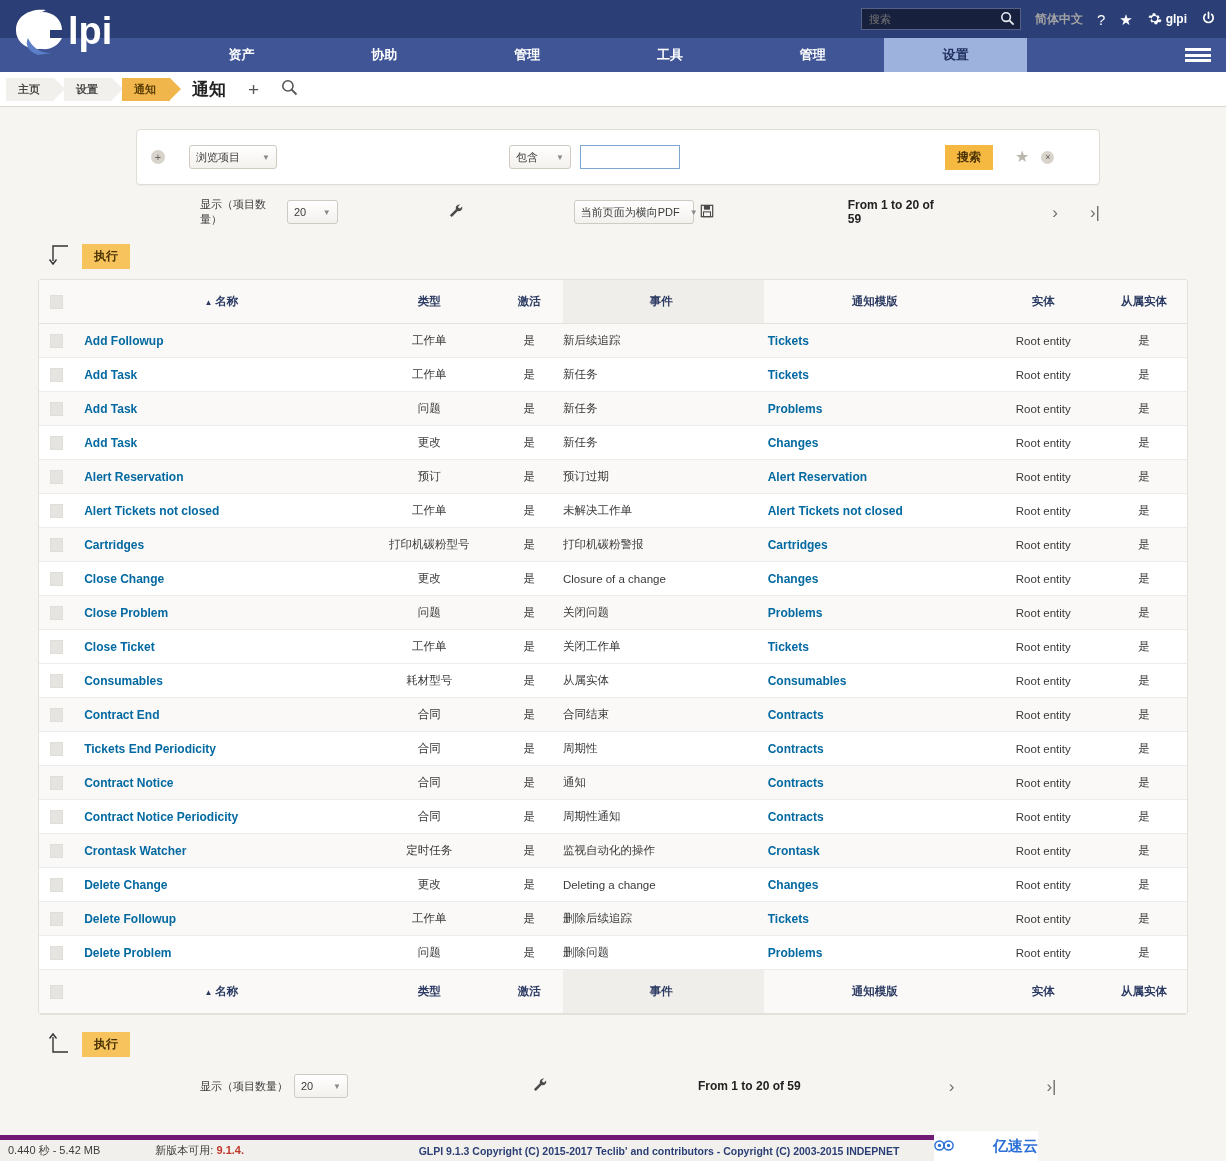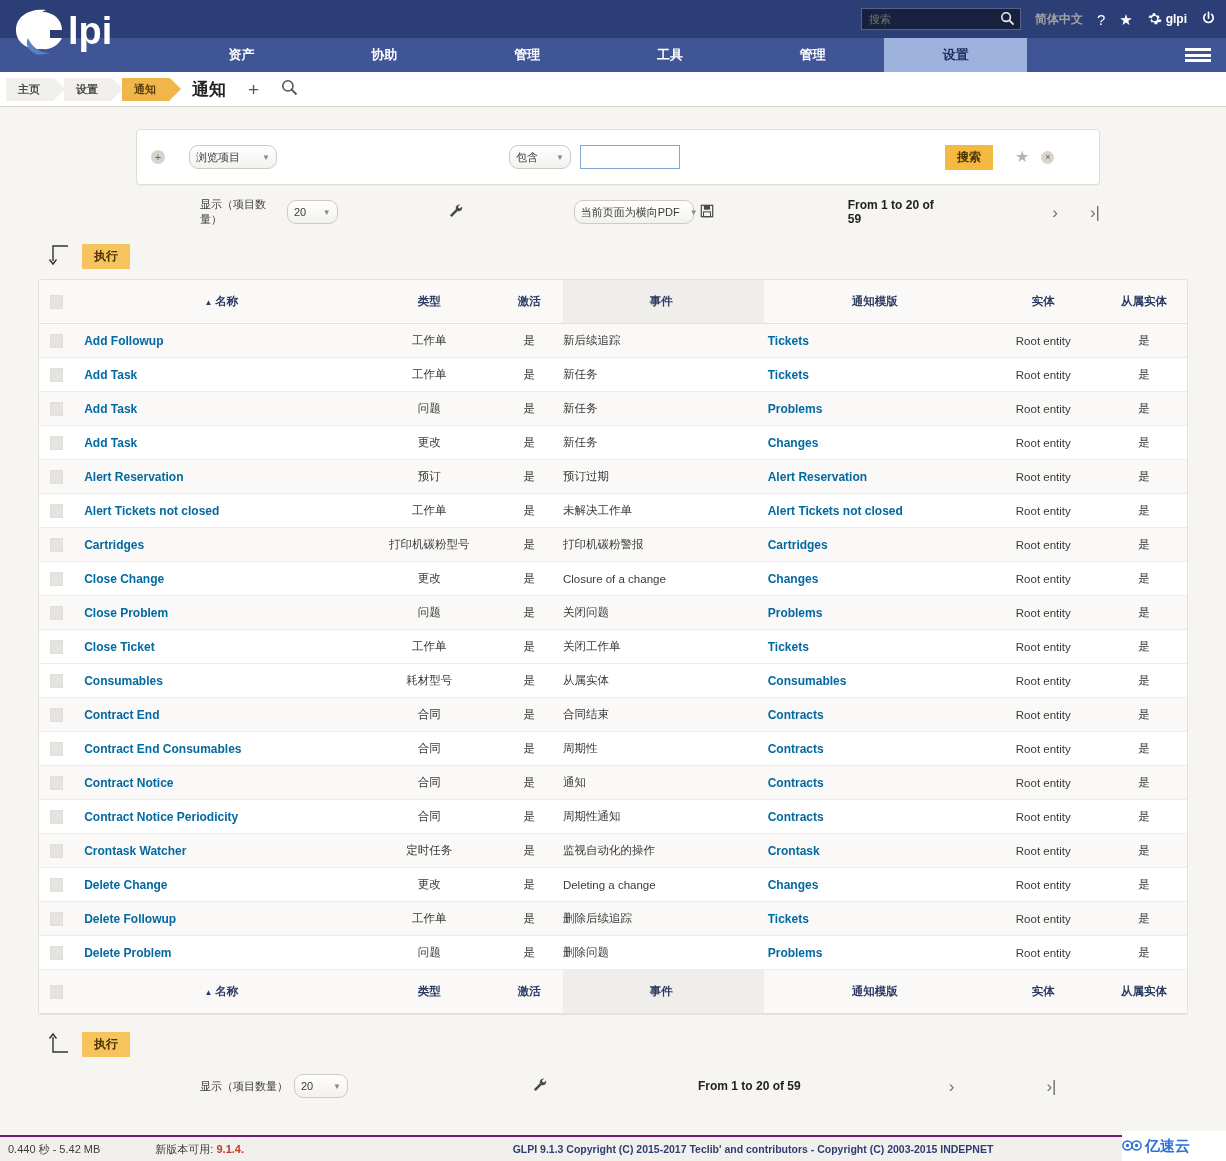--- a/index.html
+++ b/index.html
@@ -155,21 +155,21 @@
     background: #d8d4cc;
     color: #666;
     font-size: 11px;
     display: flex; align-items: center; justify-content: center;
     line-height: 1;
     cursor: pointer;
   }
   .sel {
     height: 24px;
     border: 1px solid #cfcbc3;
-    border-radius: 9px;
+    border-radius: 3px;
     background: linear-gradient(#ffffff,#f3f1ed);
     display: inline-flex; align-items: center;
     padding: 0 6px;
     font-size: 11px;
     color: #3b3b3b;
     cursor: pointer;
     gap: 10px;
     white-space: nowrap;
   }
   .sel .caret { font-size: 8px; color: #888; }
@@ -311,24 +311,24 @@
   }
   .sort-arrow { font-size: 8px; color: #2c3b63; margin-right: 3px; }
 
   
   .toolbar.bottom { margin-top: 12px; }
 
   
   .page-footer {
     position: absolute;
     left: 0; bottom: 0;
-    width: 1226px;
+    width: 1038px;
     height: 26px;
     background: #f2f0ec;
-    border-top: 2px solid #701a75;
+    border-top: 5px solid #701a75;
     display: flex;
     align-items: center;
     font-size: 11px;
     color: #3d3d3d;
   }
   .f-perf { margin-left: 8px; }
   .f-ver { margin-left: 55px; }
   .f-ver .vnum { color: #c0392b; font-weight: bold; }
   .f-copy {
     position: absolute;
@@ -338,21 +338,21 @@
     font-size: 10.5px;
     font-weight: bold;
     color: #2b3f76;
     white-space: nowrap;
   }
   .watermark {
     position: absolute;
     right: 0; bottom: 0;
     width: 104px; height: 30px;
     background: #ffffff;
-    display: flex; align-items: center; justify-content: flex-start;
+    display: flex; align-items: center; justify-content: space-between;
     gap: 3px;
   }
   .wm-txt { color: #2a6fd6; font-size: 15px; font-weight: bold; }
   .wm-eye { color: #2a6fd6; font-size: 15px; }
 </style>
 </head>
 <body>
 
 <div class="topbar">
   <div class="logo">
@@ -612,21 +612,21 @@
           <td class="col-name"><a class="lnk">Contract End</a></td>
           <td class="col-type">合同</td>
           <td class="col-active">是</td>
           <td class="col-event">合同结束</td>
           <td class="col-tmpl"><a class="lnk">Contracts</a></td>
           <td class="col-entity">Root entity</td>
           <td class="col-sub">是</td>
         </tr>
         <tr>
           <td class="col-cb"><span class="cb"></span></td>
-          <td class="col-name"><a class="lnk">Contract End Consumables</a></td>
+          <td class="col-name"><a class="lnk">Tickets End Periodicity</a></td>
           <td class="col-type">合同</td>
           <td class="col-active">是</td>
           <td class="col-event">周期性</td>
           <td class="col-tmpl"><a class="lnk">Contracts</a></td>
           <td class="col-entity">Root entity</td>
           <td class="col-sub">是</td>
         </tr>
         <tr class="alt">
           <td class="col-cb"><span class="cb"></span></td>
           <td class="col-name"><a class="lnk">Contract Notice</a></td>

